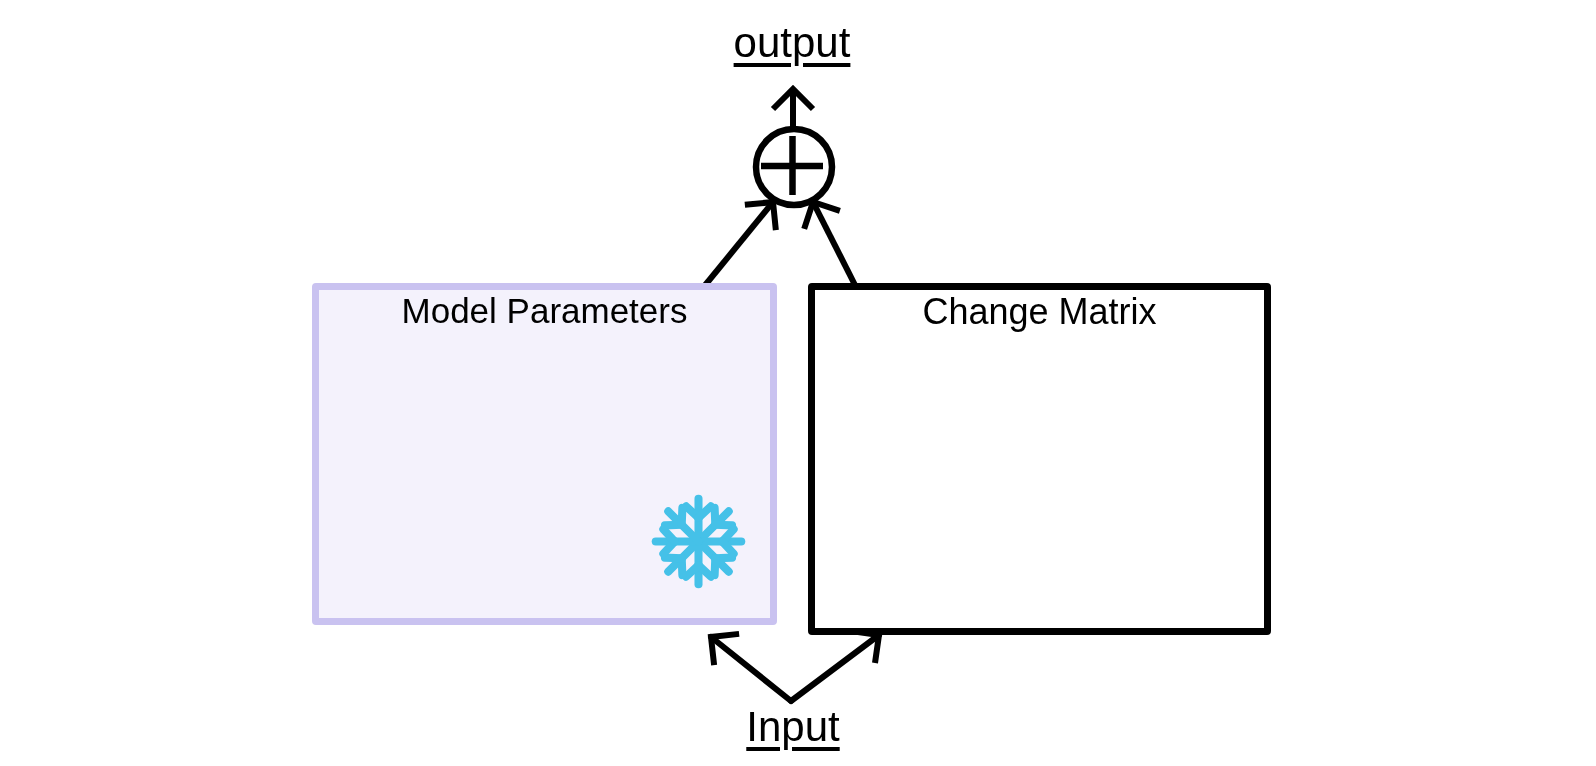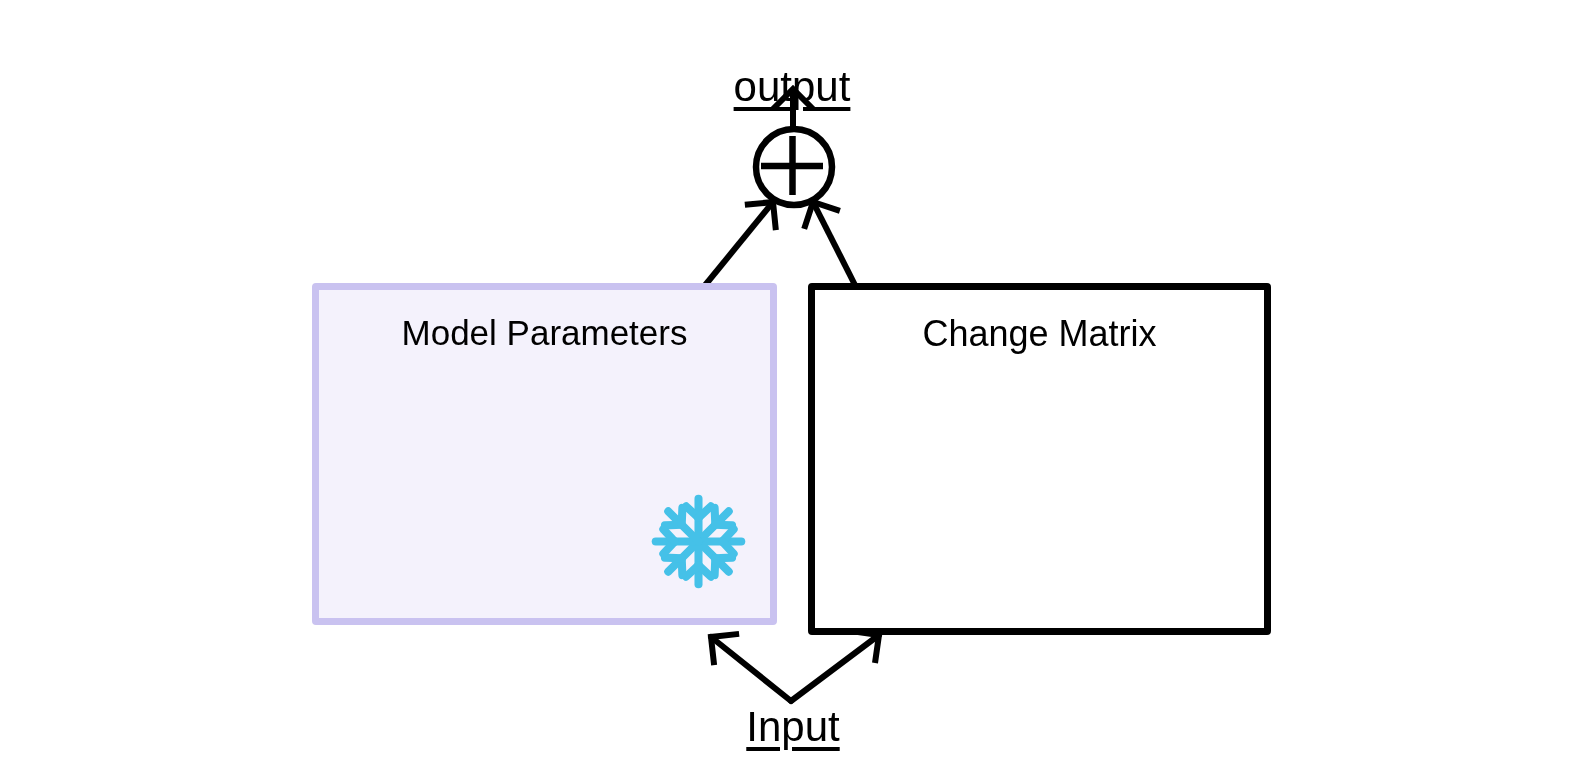--- a/index.html
+++ b/index.html
@@ -28,21 +28,21 @@
     width: 300px;
     text-align: center;
     font-size: 42px;
     line-height: 1.2;
     color: #000000;
     text-decoration: underline;
     text-decoration-thickness: 3.5px;
     text-underline-offset: 6px;
     white-space: nowrap;
   }
-  .io-label.output { left: 642px; top: 18px; margin-top: 44px; }
+  .io-label.output { left: 642px; top: 18px; }
   .io-label.input  { left: 643px; top: 702px; }
   .box {
     position: absolute;
     box-sizing: border-box;
     border-radius: 4px;
     text-align: center;
   }
   .box.frozen {
     left: 312px;
     top: 283px;
@@ -54,21 +54,20 @@
   .box.change {
     left: 808px;
     top: 283px;
     width: 463px;
     height: 352px;
     background: #ffffff;
     border: 7px solid #000000;
   }
   .box-label {
     display: block;
-    margin-top: 22px;
     font-size: 35px;
     line-height: 1.2;
     color: #000000;
     white-space: nowrap;
   }
   .snowflake {
     position: absolute;
     right: 24px;
     bottom: 29px;
     width: 95px;

